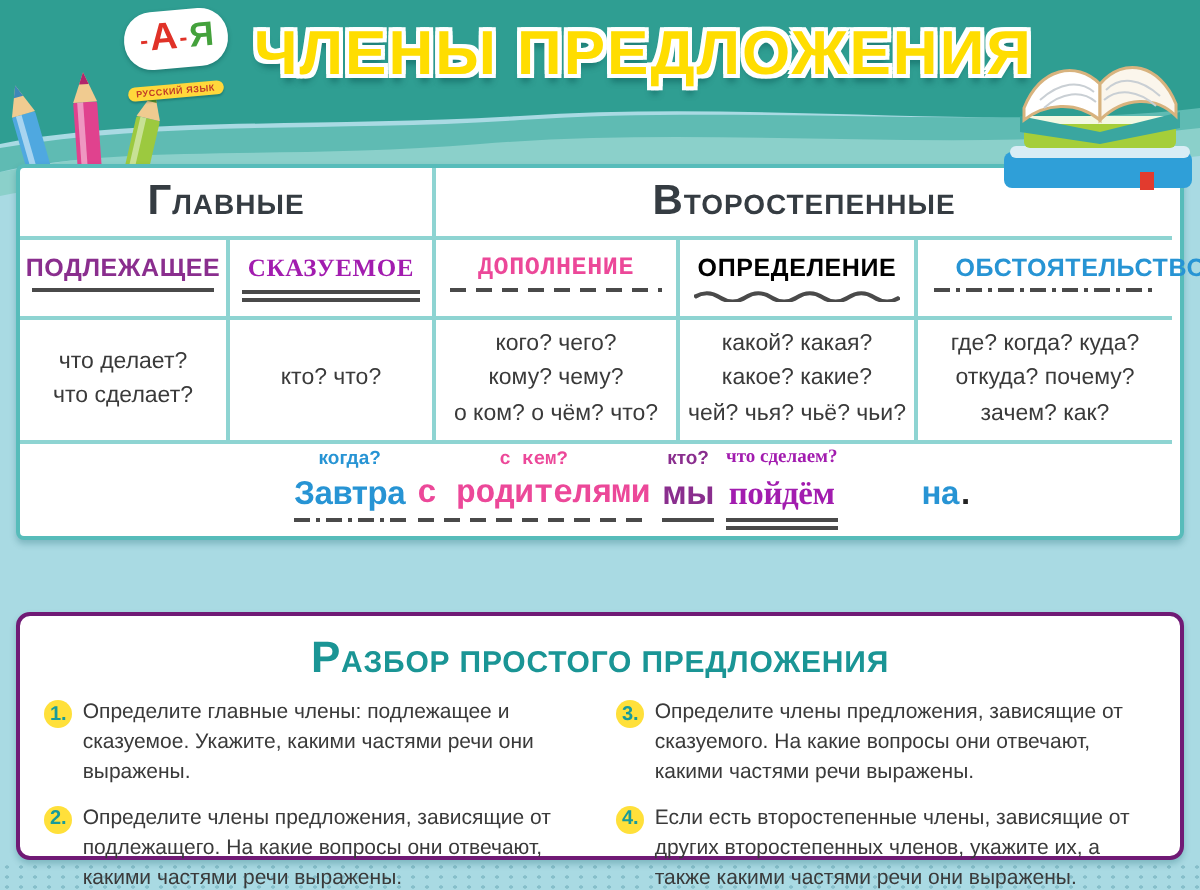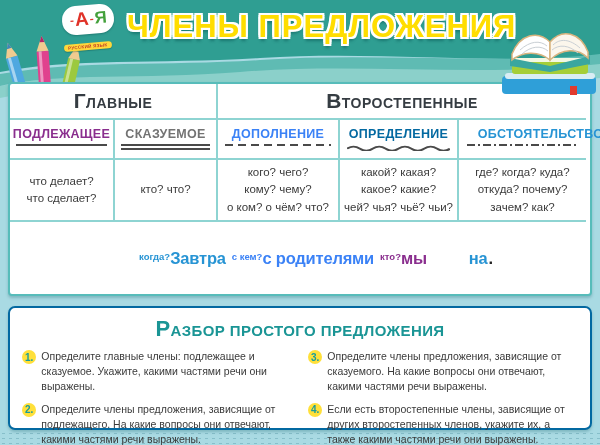--- a/index.html
+++ b/index.html
@@ -33,59 +33,59 @@
   .title { position:absolute; left:127px; top:9px; z-index:3; font-size:31px; font-weight:bold;
     letter-spacing:1px; color:#FFDD00; white-space:nowrap;
     text-shadow:-2px -2px 0 #fff, 2px -2px 0 #fff, -2px 2px 0 #fff, 2px 2px 0 #fff,
                 -2px 0 0 #fff, 2px 0 0 #fff, 0 -2px 0 #fff, 0 2px 0 #fff,
                 0 4px 3px rgba(0,70,70,.45); }
 
   
   .books { position:absolute; right:0; top:8px; z-index:3; }
 
   
-  .card { position:absolute; left:8px; top:82px; width:584px; height:214px; z-index:2;
+  .card { position:absolute; left:8px; top:82px; width:584px; height:188px; z-index:2;
     background:#fff; border:2px solid #57BCBA; border-radius:4px; box-shadow:0 2px 3px rgba(0,80,90,.25); }
   .t-grid { display:grid; width:100%; height:100%;
     grid-template-columns:105px 103px 122px 119px 127px;
     grid-template-rows:36px 40px 62px auto; }
   .cell { display:flex; flex-direction:column; align-items:center; justify-content:center; }
   .bR { border-right:2px solid #8ED4D2; }
   .bB { border-bottom:2px solid #8ED4D2; }
   .g1 { grid-column:1/3; } .g2 { grid-column:3/6; }
   .group-label { font-size:14px; font-weight:bold; color:#353C42; text-transform:uppercase; letter-spacing:.5px; }
   .group-label::first-letter { font-size:21px; }
   .term { font-size:12.5px; font-weight:bold; letter-spacing:.3px; white-space:nowrap; }
   .q-cell { font-size:11.5px; color:#3A3A3A; line-height:1.5; white-space:pre-line; text-align:center; }
 
   
-  .c-purple { color:#8A2E8E; } .c-orange { color:#737373; } .c-pink { color:#3b82f6; }
-  .c-green  { color:#0369a1; } .c-blue   { color:#2794D4;padding-left:36px; } .c-dark { color:#222; }
+  .c-purple { color:#8A2E8E; } .c-orange { color:#a21caf;font-family:Liberation Serif, serif; } .c-pink { color:#ec4899;font-family:Liberation Mono, monospace; }
+  .c-green  { color:#000000; } .c-blue   { color:#2794D4;padding-left:36px; } .c-dark { color:#222; }
 
   
   .mkw { margin-top:3px; height:7px; display:flex; align-items:flex-start; justify-content:center; }
   .term-mk { width:88%; max-width:116px; }
   .mk { width:100%; }
   .mk.solid   { height:2px; background:#4A4A4A; }
   .mk.double  { height:6px; border-top:2px solid #4A4A4A; border-bottom:2px solid #4A4A4A; }
   .mk.dashed  { height:2px; background:repeating-linear-gradient(90deg,#4A4A4A 0 8px,transparent 8px 13px); }
   .mk.dashdot { height:2px; background:repeating-linear-gradient(90deg,#4A4A4A 0 8px,transparent 8px 11px,#4A4A4A 11px 13px,transparent 13px 16px); }
   .mk.wavy svg { display:block; width:100%; height:7px; }
 
   
   .sent-row { grid-column:1/6; display:flex; align-items:center; justify-content:center; gap:6px; padding:0 4px; }
-  .unit { display:flex; flex-direction:row; align-items:center; }
+  .unit { display:flex; flex-direction:column; align-items:center; }
   .uq { height:14px; font-size:9.5px; font-weight:bold; white-space:nowrap; }
   .uw { font-size:16.5px; font-weight:bold; letter-spacing:-.2px; line-height:1.15; white-space:nowrap; }
   .umk { width:100%; height:7px; margin-top:2px; }
   .unit.period { margin-left:-5px; }
 
   
   .a-card { position:absolute; left:8px; top:306px; width:584px; height:124px; z-index:2;
-    background:#fff; border:2px solid #0369a1; border-radius:7px; box-shadow:0 2px 3px rgba(0,80,90,.25); }
+    background:#fff; border:2px solid #701a75; border-radius:7px; box-shadow:0 2px 3px rgba(0,80,90,.25); }
   .a-title { margin-top:8px; text-align:center; font-size:15px; font-weight:bold; color:#1A9595;
     text-transform:uppercase; letter-spacing:.4px; }
   .a-title::first-letter { font-size:22px; }
   .a-cols { display:flex; gap:16px; padding:7px 12px 0; }
   .a-col { flex:1; }
   .a-item { display:flex; gap:5px; margin-bottom:8px; }
   .a-num { flex:0 0 auto; min-width:11px; height:14px; padding:0 3px; border-radius:8px;
     background:#FFE03A; color:#189B9B; font-weight:bold; font-size:10px;
     display:flex; align-items:center; justify-content:center; margin-top:1px; }
   .a-text { font-size:10.5px; color:#3A3A3A; line-height:1.42; }
@@ -222,20 +222,27 @@
               <div class="mk dashed"></div>
             </div>
         </div>
         <div class="unit c-purple">
           <div class="uq">кто?</div>
           <div class="uw">мы</div>
           <div class="umk">
               <div class="mk solid"></div>
             </div>
         </div>
+        <div class="unit c-orange">
+          <div class="uq">что сделаем?</div>
+          <div class="uw">пойдём</div>
+          <div class="umk">
+              <div class="mk double"></div>
+            </div>
+        </div>
         <div class="unit c-blue">
           <div class="uq"></div>
           <div class="uw">на</div>
           <div class="umk"></div>
         </div>
         <div class="unit period c-dark">
           <div class="uq"></div>
           <div class="uw">.</div>
           <div class="umk"></div>
         </div>

